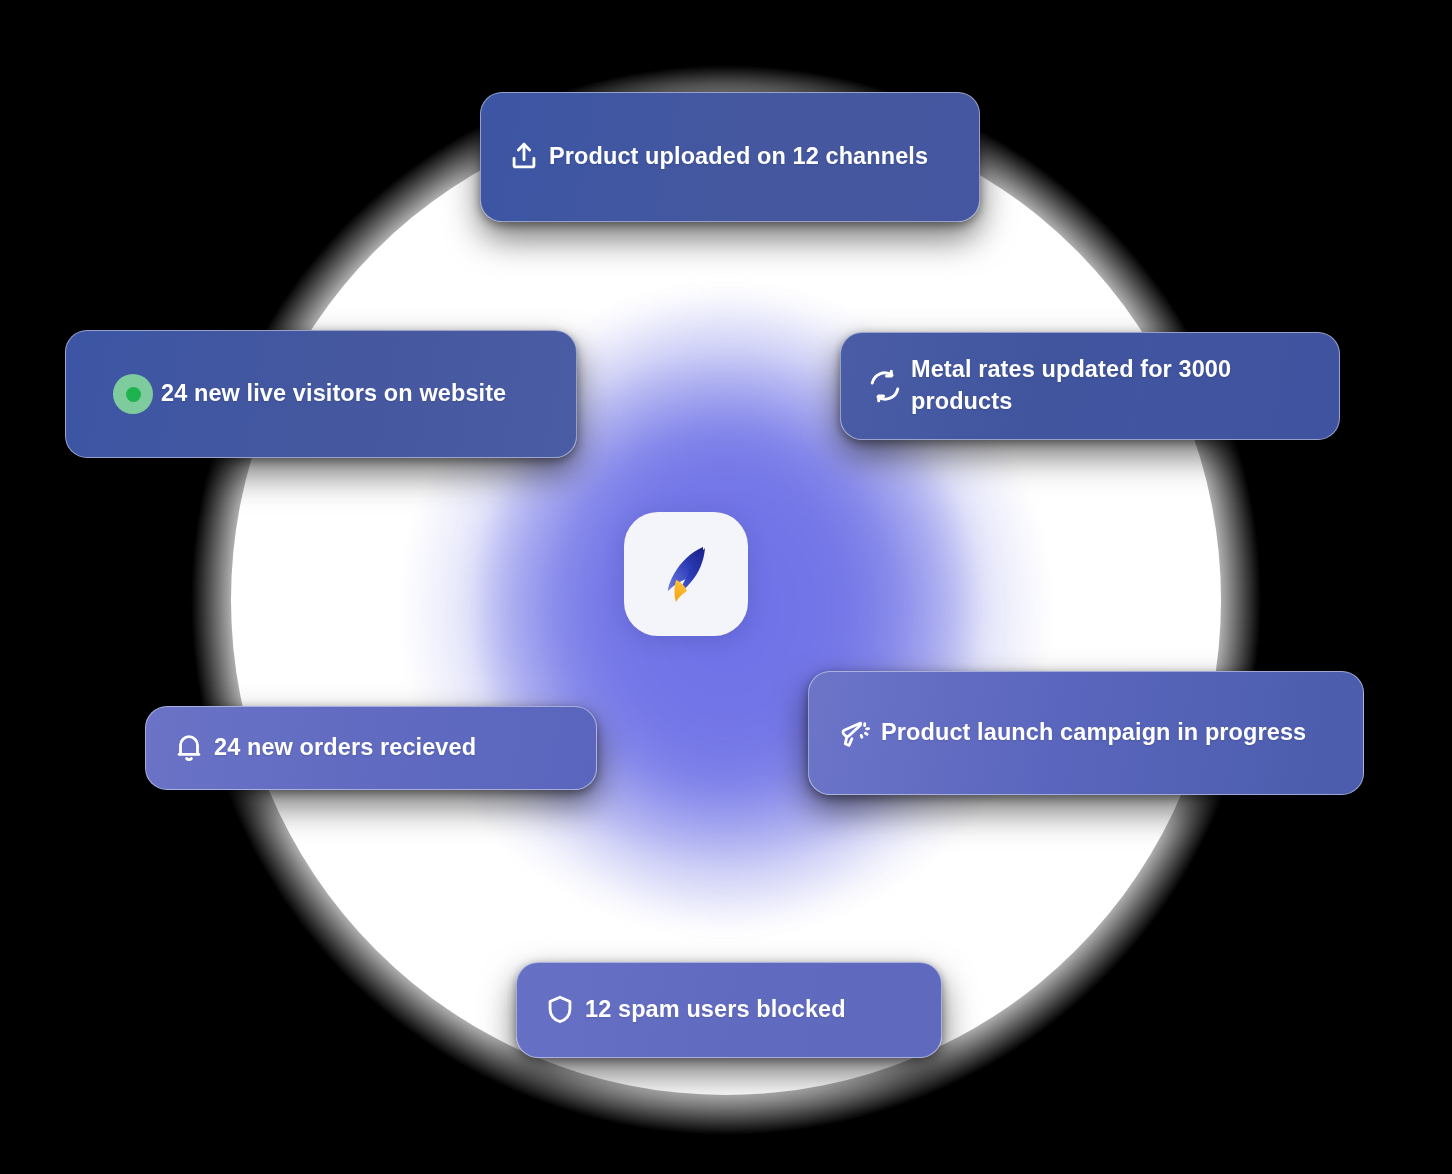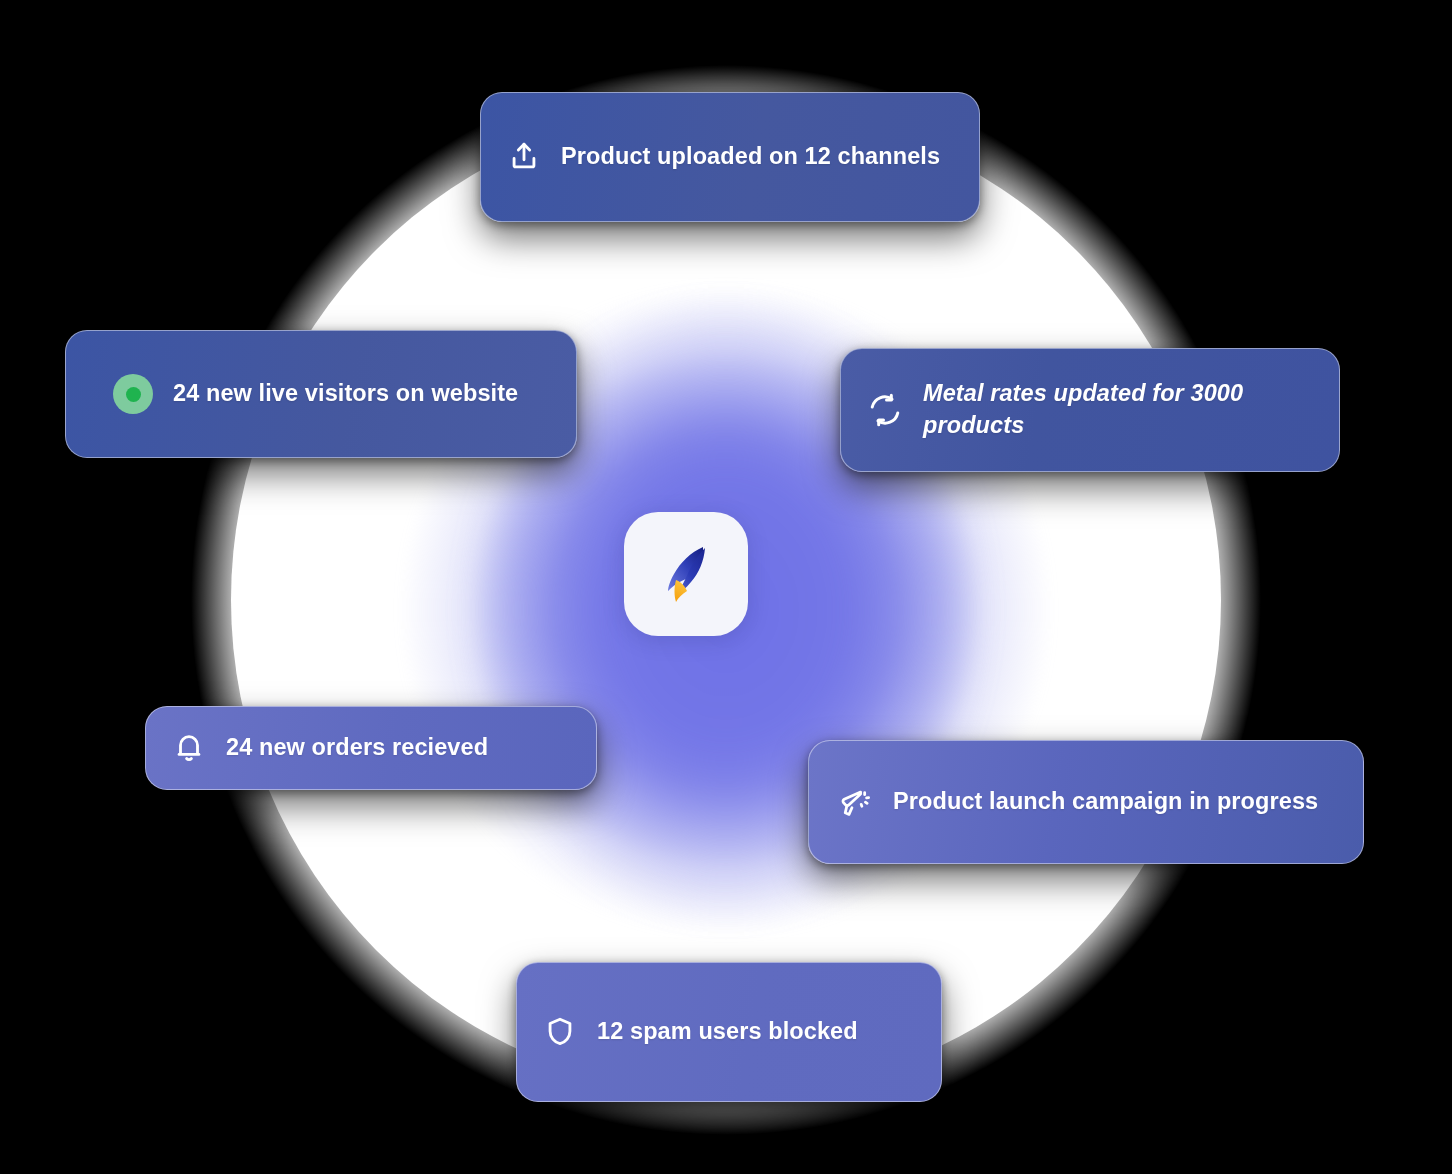--- a/index.html
+++ b/index.html
@@ -24,38 +24,38 @@
 
   
   .logo-tile{position:absolute;left:624px;top:512px;width:124px;height:124px;border-radius:34px;
         background:#f4f5fb;box-shadow:0 4px 22px rgba(40,44,110,0.20);
         display:flex;align-items:center;justify-content:center;}
   .logo-tile svg{display:block;}
 
   
   .card{position:absolute;box-sizing:border-box;border-radius:22px;
         border:1.5px solid rgba(255,255,255,0.45);
-        display:flex;align-items:center;gap:20px;padding:0 26px;
+        display:flex;align-items:center;gap:8px;padding:0 26px;
         box-shadow:0 16px 34px rgba(0,0,0,0.55), 0 3px 10px rgba(0,0,0,0.4);
         color:#fff;}
   .card .ico{flex:0 0 auto;display:flex;align-items:center;justify-content:center;}
   .card .txt{font-size:23.5px;font-weight:700;line-height:1.36;letter-spacing:0.1px;
              text-shadow:0 1px 2px rgba(0,0,0,0.12);}
 
   .c-top   {left:480px;  top:92px;  width:500px; height:130px;
             background:linear-gradient(100deg,#3c55a4 0%,#45589f 55%,#43569f 100%);}
   .c-left1 {left:65px;   top:330px; width:512px; height:128px;
             background:linear-gradient(100deg,#3c55a4 0%,#45589f 55%,#4a5ca4 100%);padding-left:47px;}
-  .c-right1{left:840px;  top:348px; width:500px; height:124px;
-            background:linear-gradient(100deg,#4a5ca6 0%,#41559f 40%,#3f53a0 100%);font-style:italic;}
+  .c-right1{left:840px;  top:332px; width:500px; height:108px;
+            background:linear-gradient(100deg,#4a5ca6 0%,#41559f 40%,#3f53a0 100%);}
   .c-left2 {left:145px;  top:706px; width:452px; height:84px;
             background:linear-gradient(100deg,#6a73c6 0%,#5f6ac0 55%,#5a66bd 100%);}
-  .c-right2{left:808px;  top:740px; width:556px; height:124px;
+  .c-right2{left:808px;  top:671px; width:556px; height:124px;
             background:linear-gradient(100deg,#6c75c8 0%,#5a66bd 45%,#4a5cab 100%);}
-  .c-bottom{left:516px;  top:962px; width:426px; height:140px;
+  .c-bottom{left:516px;  top:962px; width:426px; height:96px;
             background:linear-gradient(100deg,#6670c4 0%,#606bc0 55%,#5f6abf 100%);}
 
   .livedot{position:relative;width:40px;height:40px;border-radius:50%;
            background:#7ecb9e;display:flex;align-items:center;justify-content:center;}
   .livedot i{display:block;width:15px;height:15px;border-radius:50%;background:#1fb34f;}
 </style>
 </head>
 <body>
 
 <div id="stage">

